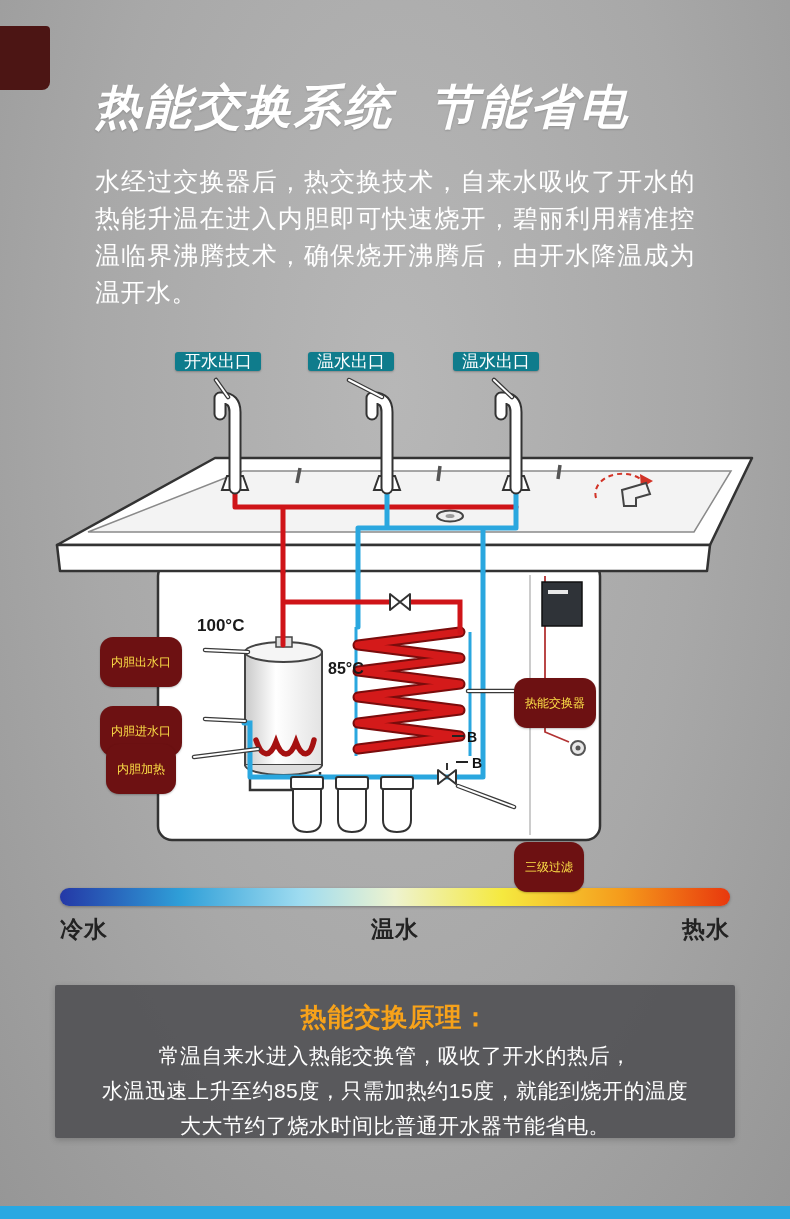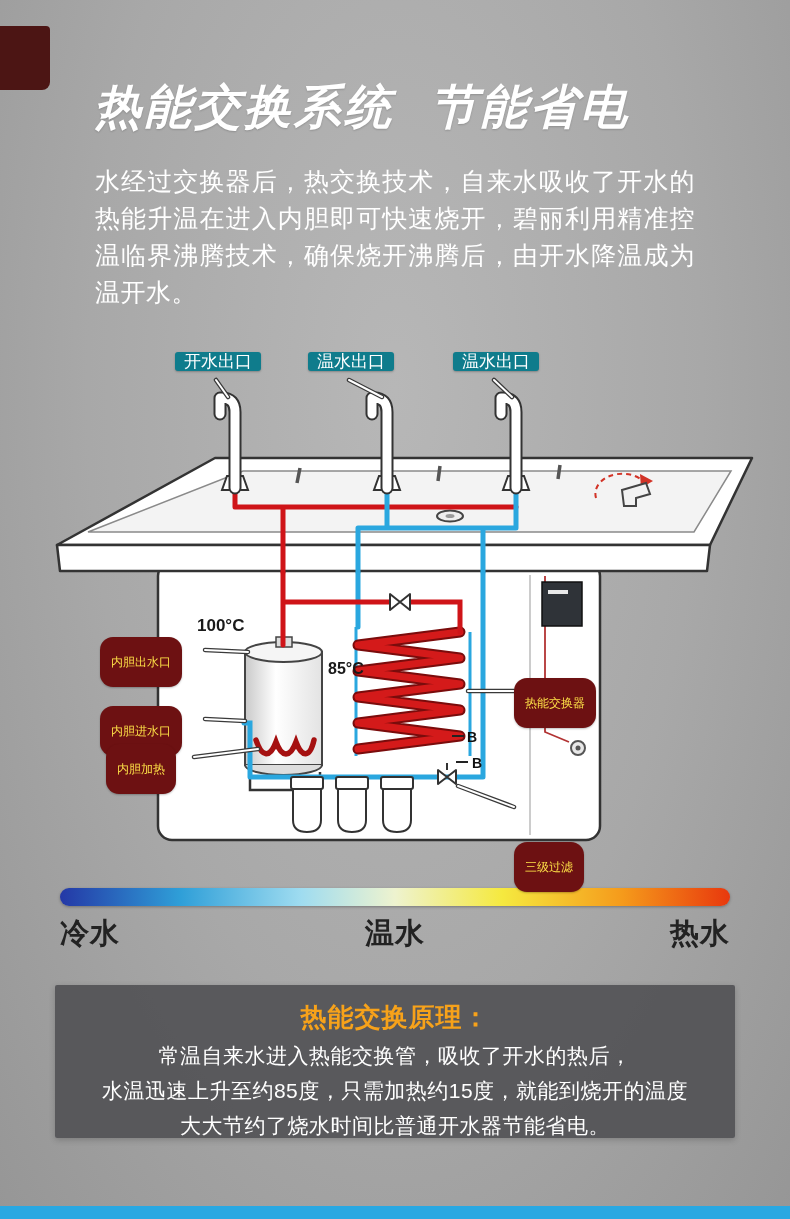--- a/index.html
+++ b/index.html
@@ -13,21 +13,21 @@
   .title .t2{margin-left:36px;}
   .intro{position:absolute;left:95px;top:163px;width:600px;margin:0;font-size:25px;line-height:37px;color:#ffffff;text-align:justify;letter-spacing:0.5px;}
   .diagram{position:absolute;left:0;top:340px;width:790px;height:548px;}
   .diagram svg{position:absolute;left:0;top:0;}
   .outlet-label{position:absolute;z-index:5;background:#0f7c8c;color:#fff;font-size:17px;line-height:19px;padding:0 9px;border-radius:3px;white-space:nowrap;box-shadow:0 1px 2px rgba(0,0,0,0.25);}
   .part-label{position:absolute;z-index:5;background:#6d1112;color:#fde047;font-size:12px;line-height:20px;padding:15px 11px;border-radius:13px;white-space:nowrap;box-shadow:0 1px 2px rgba(0,0,0,0.25);}
   .scale{position:absolute;left:60px;top:888px;width:670px;}
   .scale-bar{height:18px;border-radius:9px;
     background:linear-gradient(90deg,#2438a6 0%,#2f9fd8 18%,#9fdcf0 36%,#eef3cf 50%,#f5e93f 66%,#f59a1b 84%,#e8380d 100%);
     box-shadow:0 1px 3px rgba(0,0,0,0.3);}
-  .scale-labels{display:flex;justify-content:space-between;margin-top:8px;font-size:29px;color:#222;font-weight:bold;letter-spacing:1px;}
+  .scale-labels{display:flex;justify-content:space-between;margin-top:8px;font-size:23px;color:#222;font-weight:bold;letter-spacing:1px;}
   .principle{position:absolute;left:55px;top:985px;width:680px;height:153px;background:rgba(85,85,88,0.96);border-radius:2px;text-align:center;box-shadow:0 2px 6px rgba(0,0,0,0.2);}
   .principle-title{margin-top:15px;font-size:26px;font-weight:bold;color:#f7a21a;letter-spacing:1px;}
   .principle-line{margin-top:7px;font-size:21px;color:#ffffff;letter-spacing:0.5px;}
   .bottom-bar{position:absolute;left:0;bottom:0;width:790px;height:13px;background:#29a8e2;}
   text{font-family:"Liberation Sans","DejaVu Sans",sans-serif;}
 </style>
 </head>
 <body>
 
 <div class="page">

